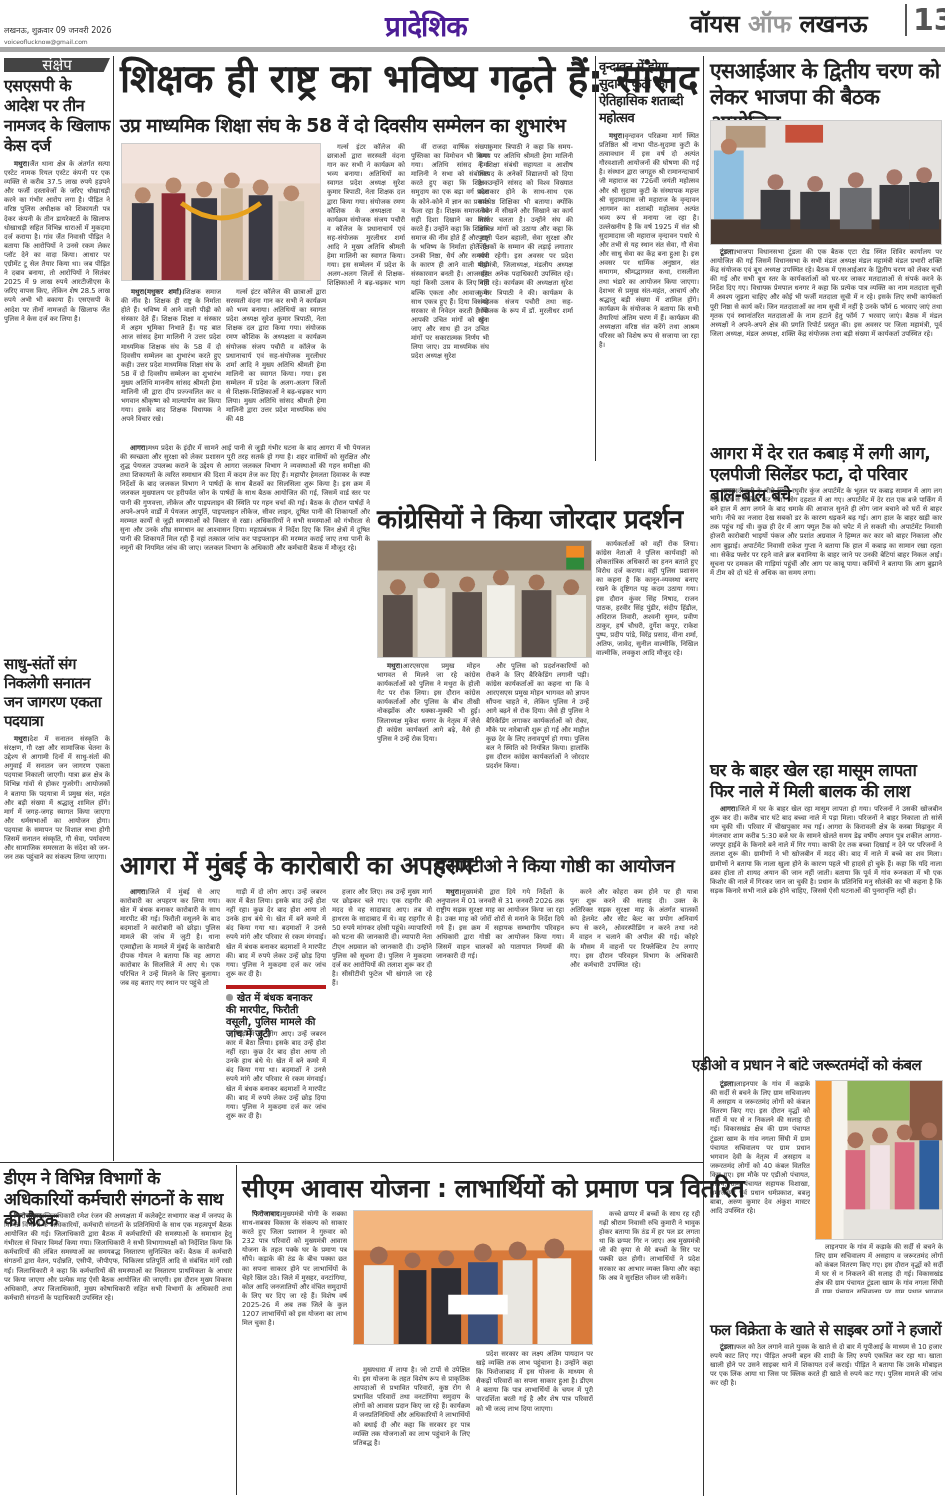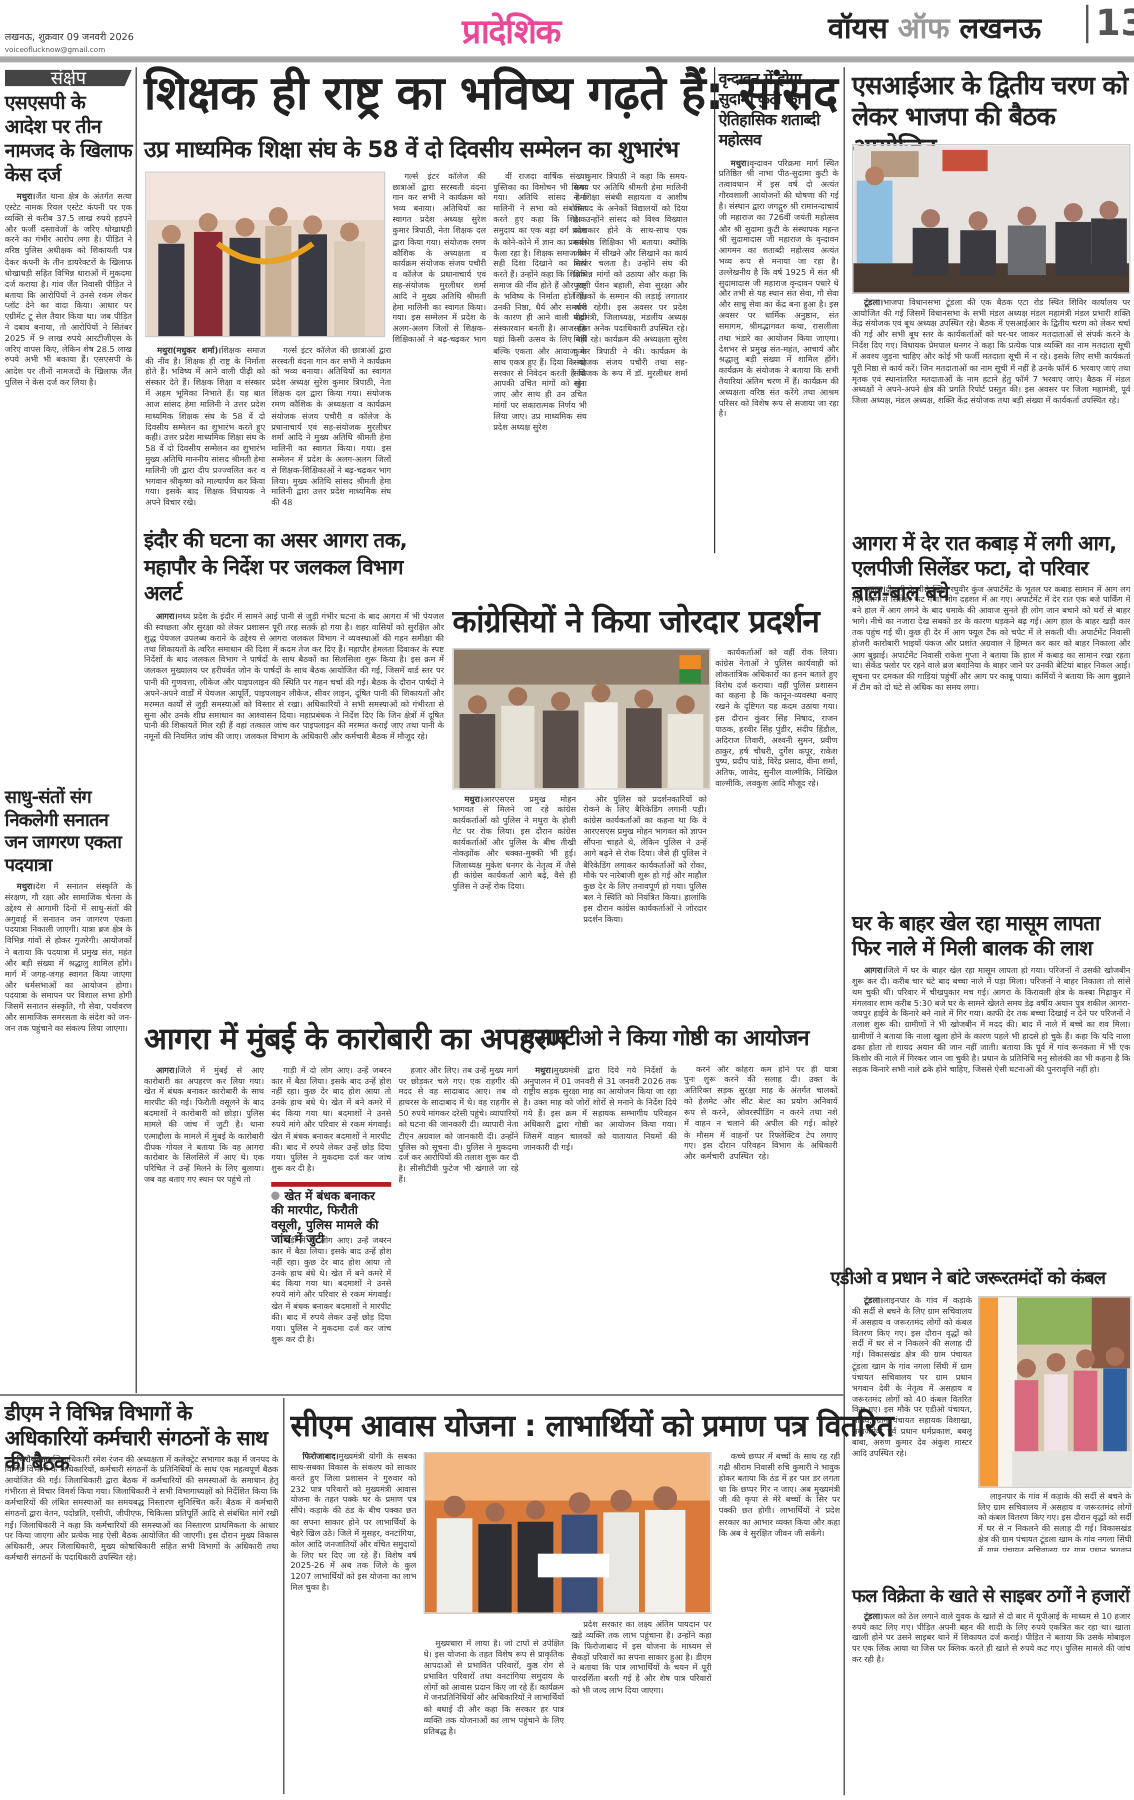--- a/index.html
+++ b/index.html
@@ -3,21 +3,21 @@
 <meta charset="utf-8">
 <style>
   * { box-sizing: border-box; margin: 0; padding: 0; }
   html, body { width: 945px; height: 1500px; background: #fff; overflow: hidden; }
   body { font-family: "DejaVu Sans", sans-serif; color: #222; position: relative; }
 
   .abs { position: absolute; }
   .masthead { left: 0; top: 0; width: 945px; height: 55px; }
   .mh-date { left: 4px; top: 24px; font-size: 8px; color: #333; }
   .mh-email { left: 4px; top: 38px; font-size: 6px; color: #555; }
-  .mh-section { left: 385px; top: 6px; font-size: 28px; font-weight: bold; color: #ec4899; letter-spacing: -1px; }
+  .mh-section { left: 385px; top: 6px; font-size: 28px; font-weight: bold; color: #4c1d95; letter-spacing: -1px; }
   .mh-brand { left: 690px; top: 6px; font-size: 24px; font-weight: bold; color: #222; }
   .mh-brand .light { color: #999; }
   .mh-page { left: 905px; top: 4px; font-size: 30px; font-weight: bold; color: #555; border-left: 2px solid #555; padding-left: 6px; line-height: 32px; }
   .mh-rule { left: 0; top: 47px; width: 945px; height: 5px; background: #aaa; }
 
   .col-rule { background: #333; width: 1px; }
   .hrule { background: #333; height: 1px; }
 
   .badge { left: 4px; top: 58px; width: 106px; height: 14px; background: #444; color: #fff; font-size: 15px; text-align: center; line-height: 14px;
            clip-path: polygon(0 0, 100% 0, 94% 100%, 0 100%); }
@@ -112,21 +112,20 @@
 
 <div class="abs col-rule" style="left:595px;top:56px;height:405px;"></div>
 <div class="abs" style="left:599px;top:58px;width:100px;">
   <div class="h h-xs" style="font-size:13px;line-height:17px;">वृन्दावन में होगा सुदामा कुटी का ऐतिहासिक शताब्दी महोत्सव</div>
   <div class="body-text" style="height:335px;margin-top:6px;">
     <p><span class="dateline">मथुरा।</span><span>वृन्दावन परिक्रमा मार्ग स्थित प्रतिष्ठित श्री नाभा पीठ-सुदामा कुटी के तत्वावधान में इस वर्ष दो अत्यंत गौरवशाली आयोजनों की घोषणा की गई है। संस्थान द्वारा जगद्गुरु श्री रामानन्दाचार्य जी महाराज का 726वीं जयंती महोत्सव और श्री सुदामा कुटी के संस्थापक महन्त श्री सुदामादास जी महाराज के वृन्दावन आगमन का शताब्दी महोत्सव अत्यंत भव्य रूप से मनाया जा रहा है। उल्लेखनीय है कि वर्ष 1925 में संत श्री सुदामादास जी महाराज वृन्दावन पधारे थे और तभी से यह स्थान संत सेवा, गौ सेवा और साधु सेवा का केंद्र बना हुआ है। इस अवसर पर धार्मिक अनुष्ठान, संत समागम, श्रीमद्भागवत कथा, रासलीला तथा भंडारे का आयोजन किया जाएगा। देशभर से प्रमुख संत-महंत, आचार्य और श्रद्धालु बड़ी संख्या में शामिल होंगे। कार्यक्रम के संयोजक ने बताया कि सभी तैयारियां अंतिम चरण में हैं। कार्यक्रम की अध्यक्षता वरिष्ठ संत करेंगे तथा आश्रम परिसर को विशेष रूप से सजाया जा रहा है।</span></p>
   </div>
 </div>
 
 <div class="abs" style="left:120px;top:440px;width:250px;">
-  <div class="h h-s" style="font-size:17px;line-height:22px;">इंदौर की घटना का असर आगरा तक, महापौर के निर्देश पर जलकल विभाग अलर्ट</div>
   <div class="body-text" style="height:340px;margin-top:4px;">
     <p><span class="dateline">आगरा।</span><span>मध्य प्रदेश के इंदौर में सामने आई पानी से जुड़ी गंभीर घटना के बाद आगरा में भी पेयजल की स्वच्छता और सुरक्षा को लेकर प्रशासन पूरी तरह सतर्क हो गया है। शहर वासियों को सुरक्षित और शुद्ध पेयजल उपलब्ध कराने के उद्देश्य से आगरा जलकल विभाग ने व्यवस्थाओं की गहन समीक्षा की तथा शिकायतों के त्वरित समाधान की दिशा में कदम तेज कर दिए हैं। महापौर हेमलता दिवाकर के स्पष्ट निर्देशों के बाद जलकल विभाग ने पार्षदों के साथ बैठकों का सिलसिला शुरू किया है। इस क्रम में जलकल मुख्यालय पर हरीपर्वत जोन के पार्षदों के साथ बैठक आयोजित की गई, जिसमें वार्ड स्तर पर पानी की गुणवत्ता, लीकेज और पाइपलाइन की स्थिति पर गहन चर्चा की गई। बैठक के दौरान पार्षदों ने अपने-अपने वार्डों में पेयजल आपूर्ति, पाइपलाइन लीकेज, सीवर लाइन, दूषित पानी की शिकायतों और मरम्मत कार्यों से जुड़ी समस्याओं को विस्तार से रखा। अधिकारियों ने सभी समस्याओं को गंभीरता से सुना और उनके शीघ्र समाधान का आश्वासन दिया। महाप्रबंधक ने निर्देश दिए कि जिन क्षेत्रों में दूषित पानी की शिकायतें मिल रही हैं वहां तत्काल जांच कर पाइपलाइन की मरम्मत कराई जाए तथा पानी के नमूनों की नियमित जांच की जाए। जलकल विभाग के अधिकारी और कर्मचारी बैठक में मौजूद रहे।</span></p>
   </div>
 </div>
 
 <div class="abs h" style="left:377px;top:505px;width:320px;font-size:26px;white-space:nowrap;">कांग्रेसियों ने किया जोरदार प्रदर्शन</div>
 <div class="abs photo" style="left:377px;top:540px;width:215px;height:118px;">
   <svg class="ph-svg" viewBox="0 0 215 118" preserveAspectRatio="none">
     <rect width="215" height="118" fill="#c9bfae"></rect>
     <rect width="215" height="30" fill="#8f7c68"></rect>

